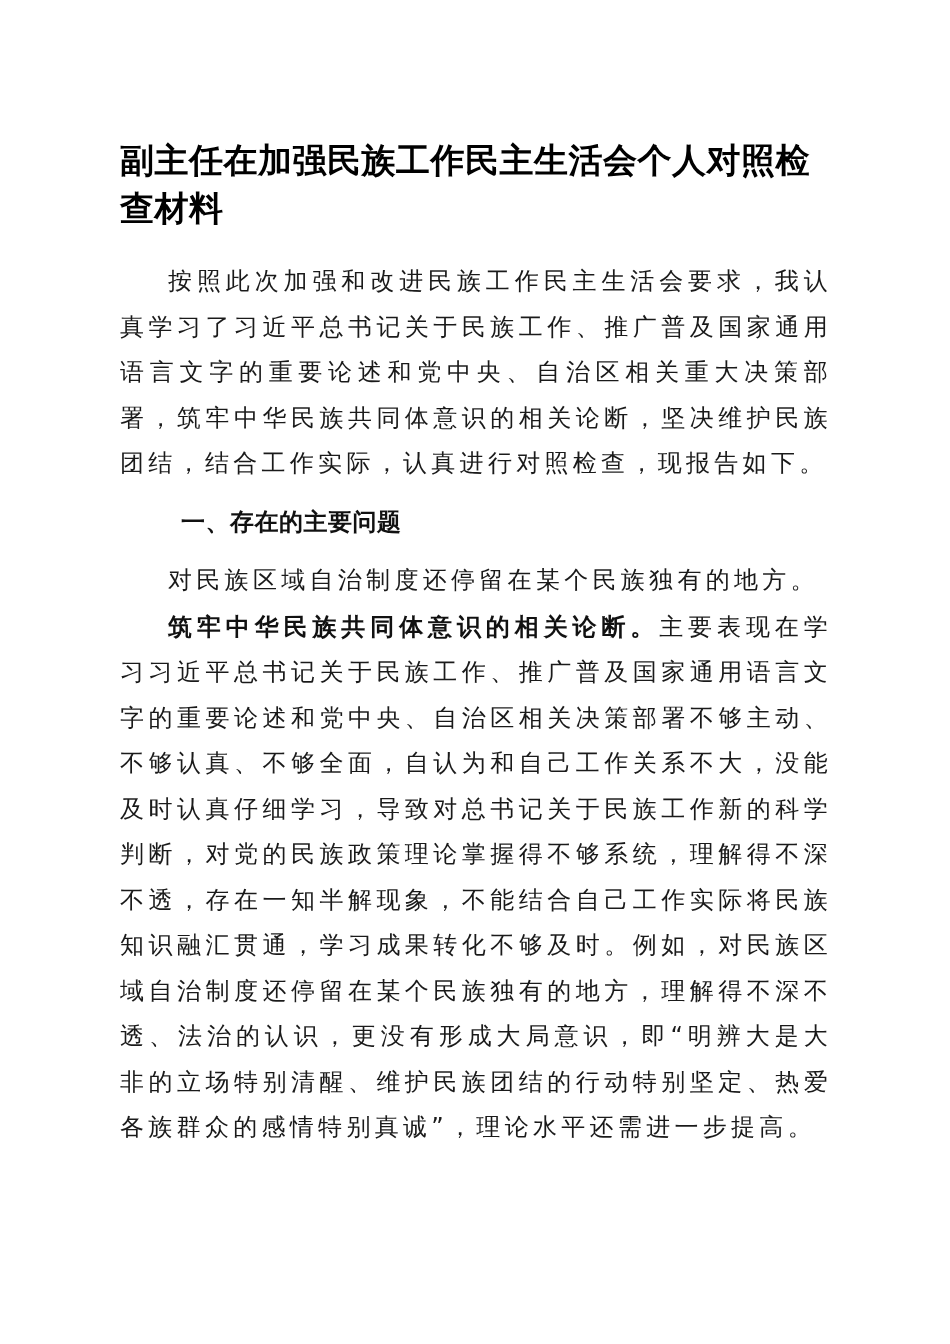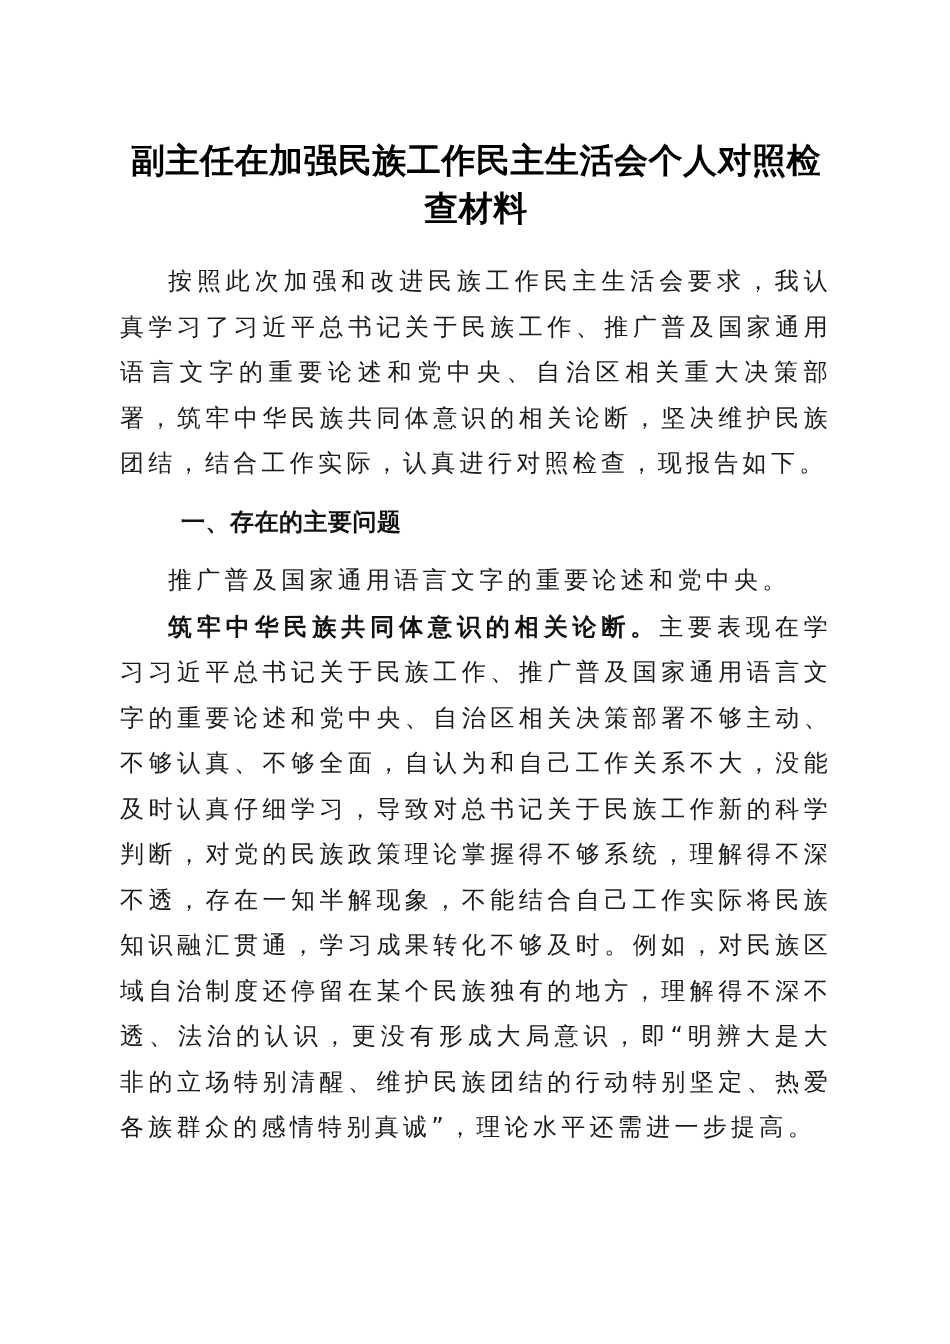--- a/index.html
+++ b/index.html
@@ -18,21 +18,21 @@
       position: absolute;
       left: 120px;
       top: 0;
       width: 712px;
     }
     .title {
       position: absolute;
       left: 0;
       top: 136px;
       width: 712px;
-      text-align: center;
+      text-align: left;
       font-family: "DejaVu Serif", "Liberation Serif", serif;
       font-weight: bold;
       font-size: 34px;
       line-height: 48px;
       letter-spacing: 0.5px;
       color: #000;
     }
     .body {
       position: absolute;
       left: 0;
@@ -66,16 +66,16 @@
   </style>
 </head>
 <body>
 
 <div class="page">
   <div class="title">副主任在加强民族工作民主生活会个人对照检查材料</div>
 
   <div class="body">
     <p class="para">按照此次加强和改进民族工作民主生活会要求，我认真学习了习近平总书记关于民族工作、推广普及国家通用语言文字的重要论述和党中央、自治区相关重大决策部署，筑牢中华民族共同体意识的相关论断，坚决维护民族团结，结合工作实际，认真进行对照检查，现报告如下。</p>
     <p class="heading">一、存在的主要问题</p>
-    <p class="para">推广普及国家通用语言文字的重要论述和党中央。</p>
+    <p class="para">对民族区域自治制度还停留在某个民族独有的地方。</p>
     <p class="para"><span class="lead">筑牢中华民族共同体意识的相关论断。</span><span>主要表现在学习习近平总书记关于民族工作、推广普及国家通用语言文字的重要论述和党中央、自治区相关决策部署不够主动、不够认真、不够全面，自认为和自己工作关系不大，没能及时认真仔细学习，导致对总书记关于民族工作新的科学判断，对党的民族政策理论掌握得不够系统，理解得不深不透，存在一知半解现象，不能结合自己工作实际将民族知识融汇贯通，学习成果转化不够及时。例如，对民族区域自治制度还停留在某个民族独有的地方，理解得不深不透、法治的认识，更没有形成大局意识，即“明辨大是大非的立场特别清醒、维护民族团结的行动特别坚定、热爱各族群众的感情特别真诚”，理论水平还需进一步提高。</span></p>
   </div>
 </div>
 
 </body></html>

